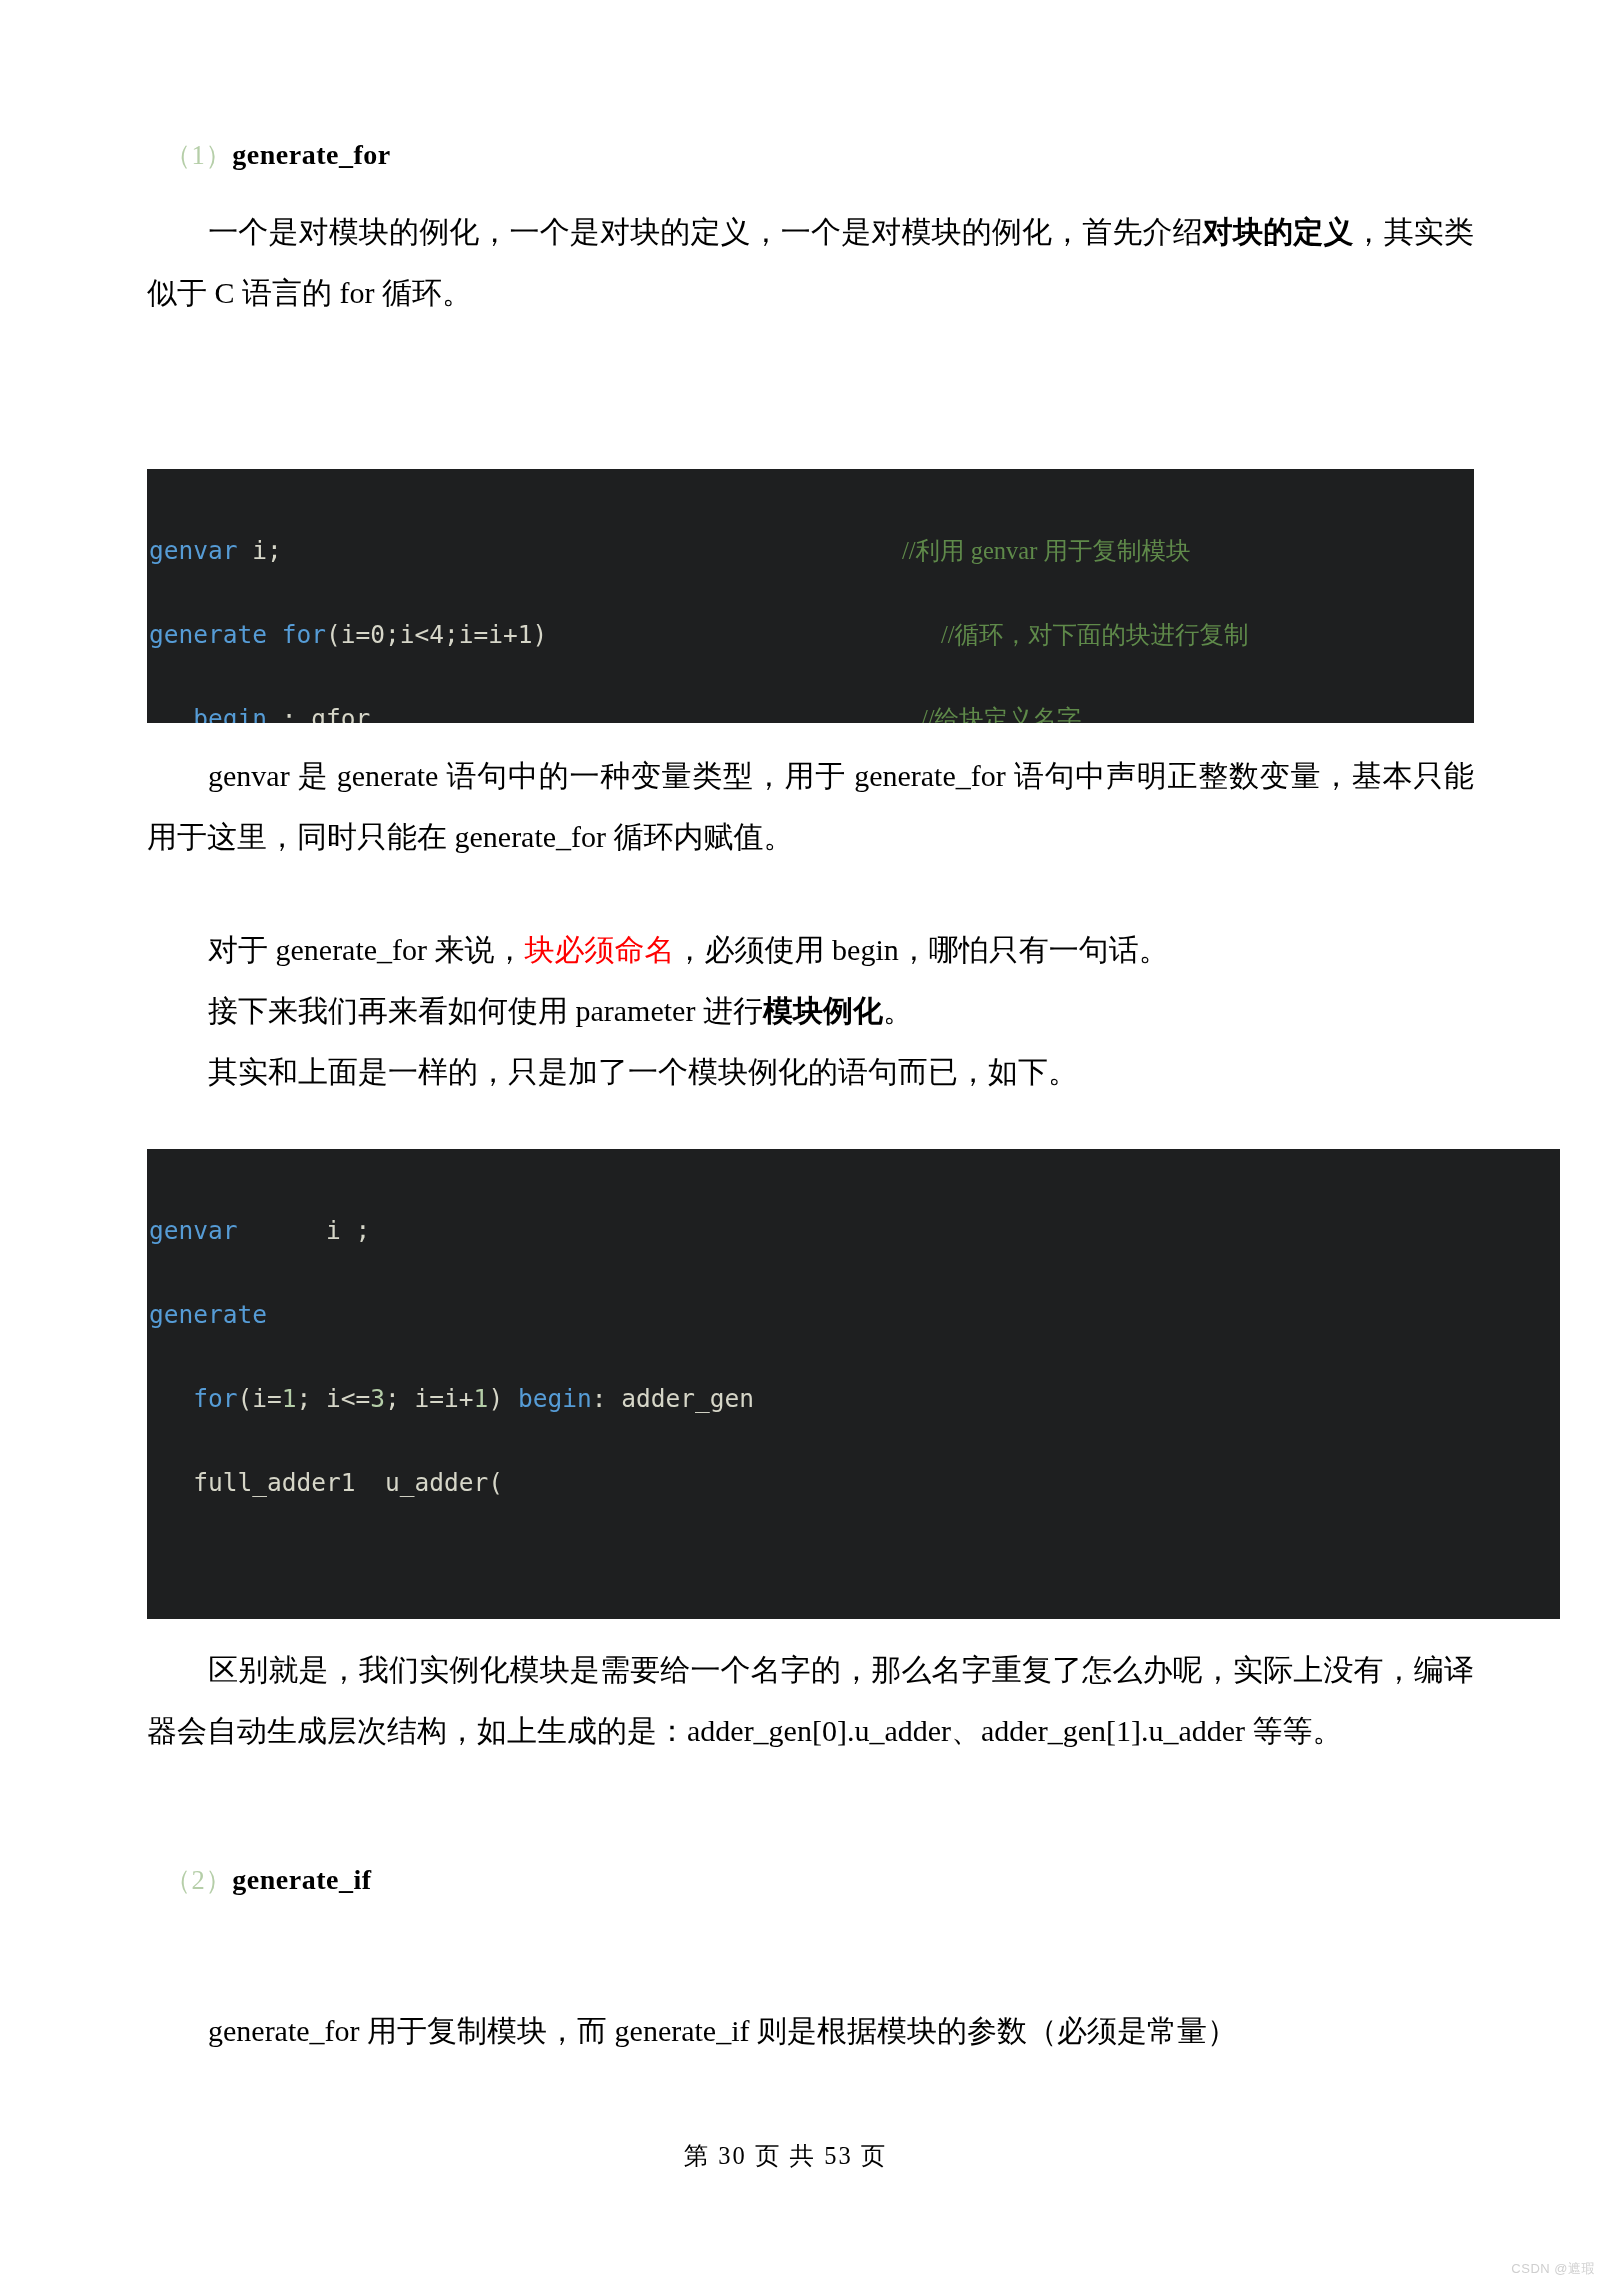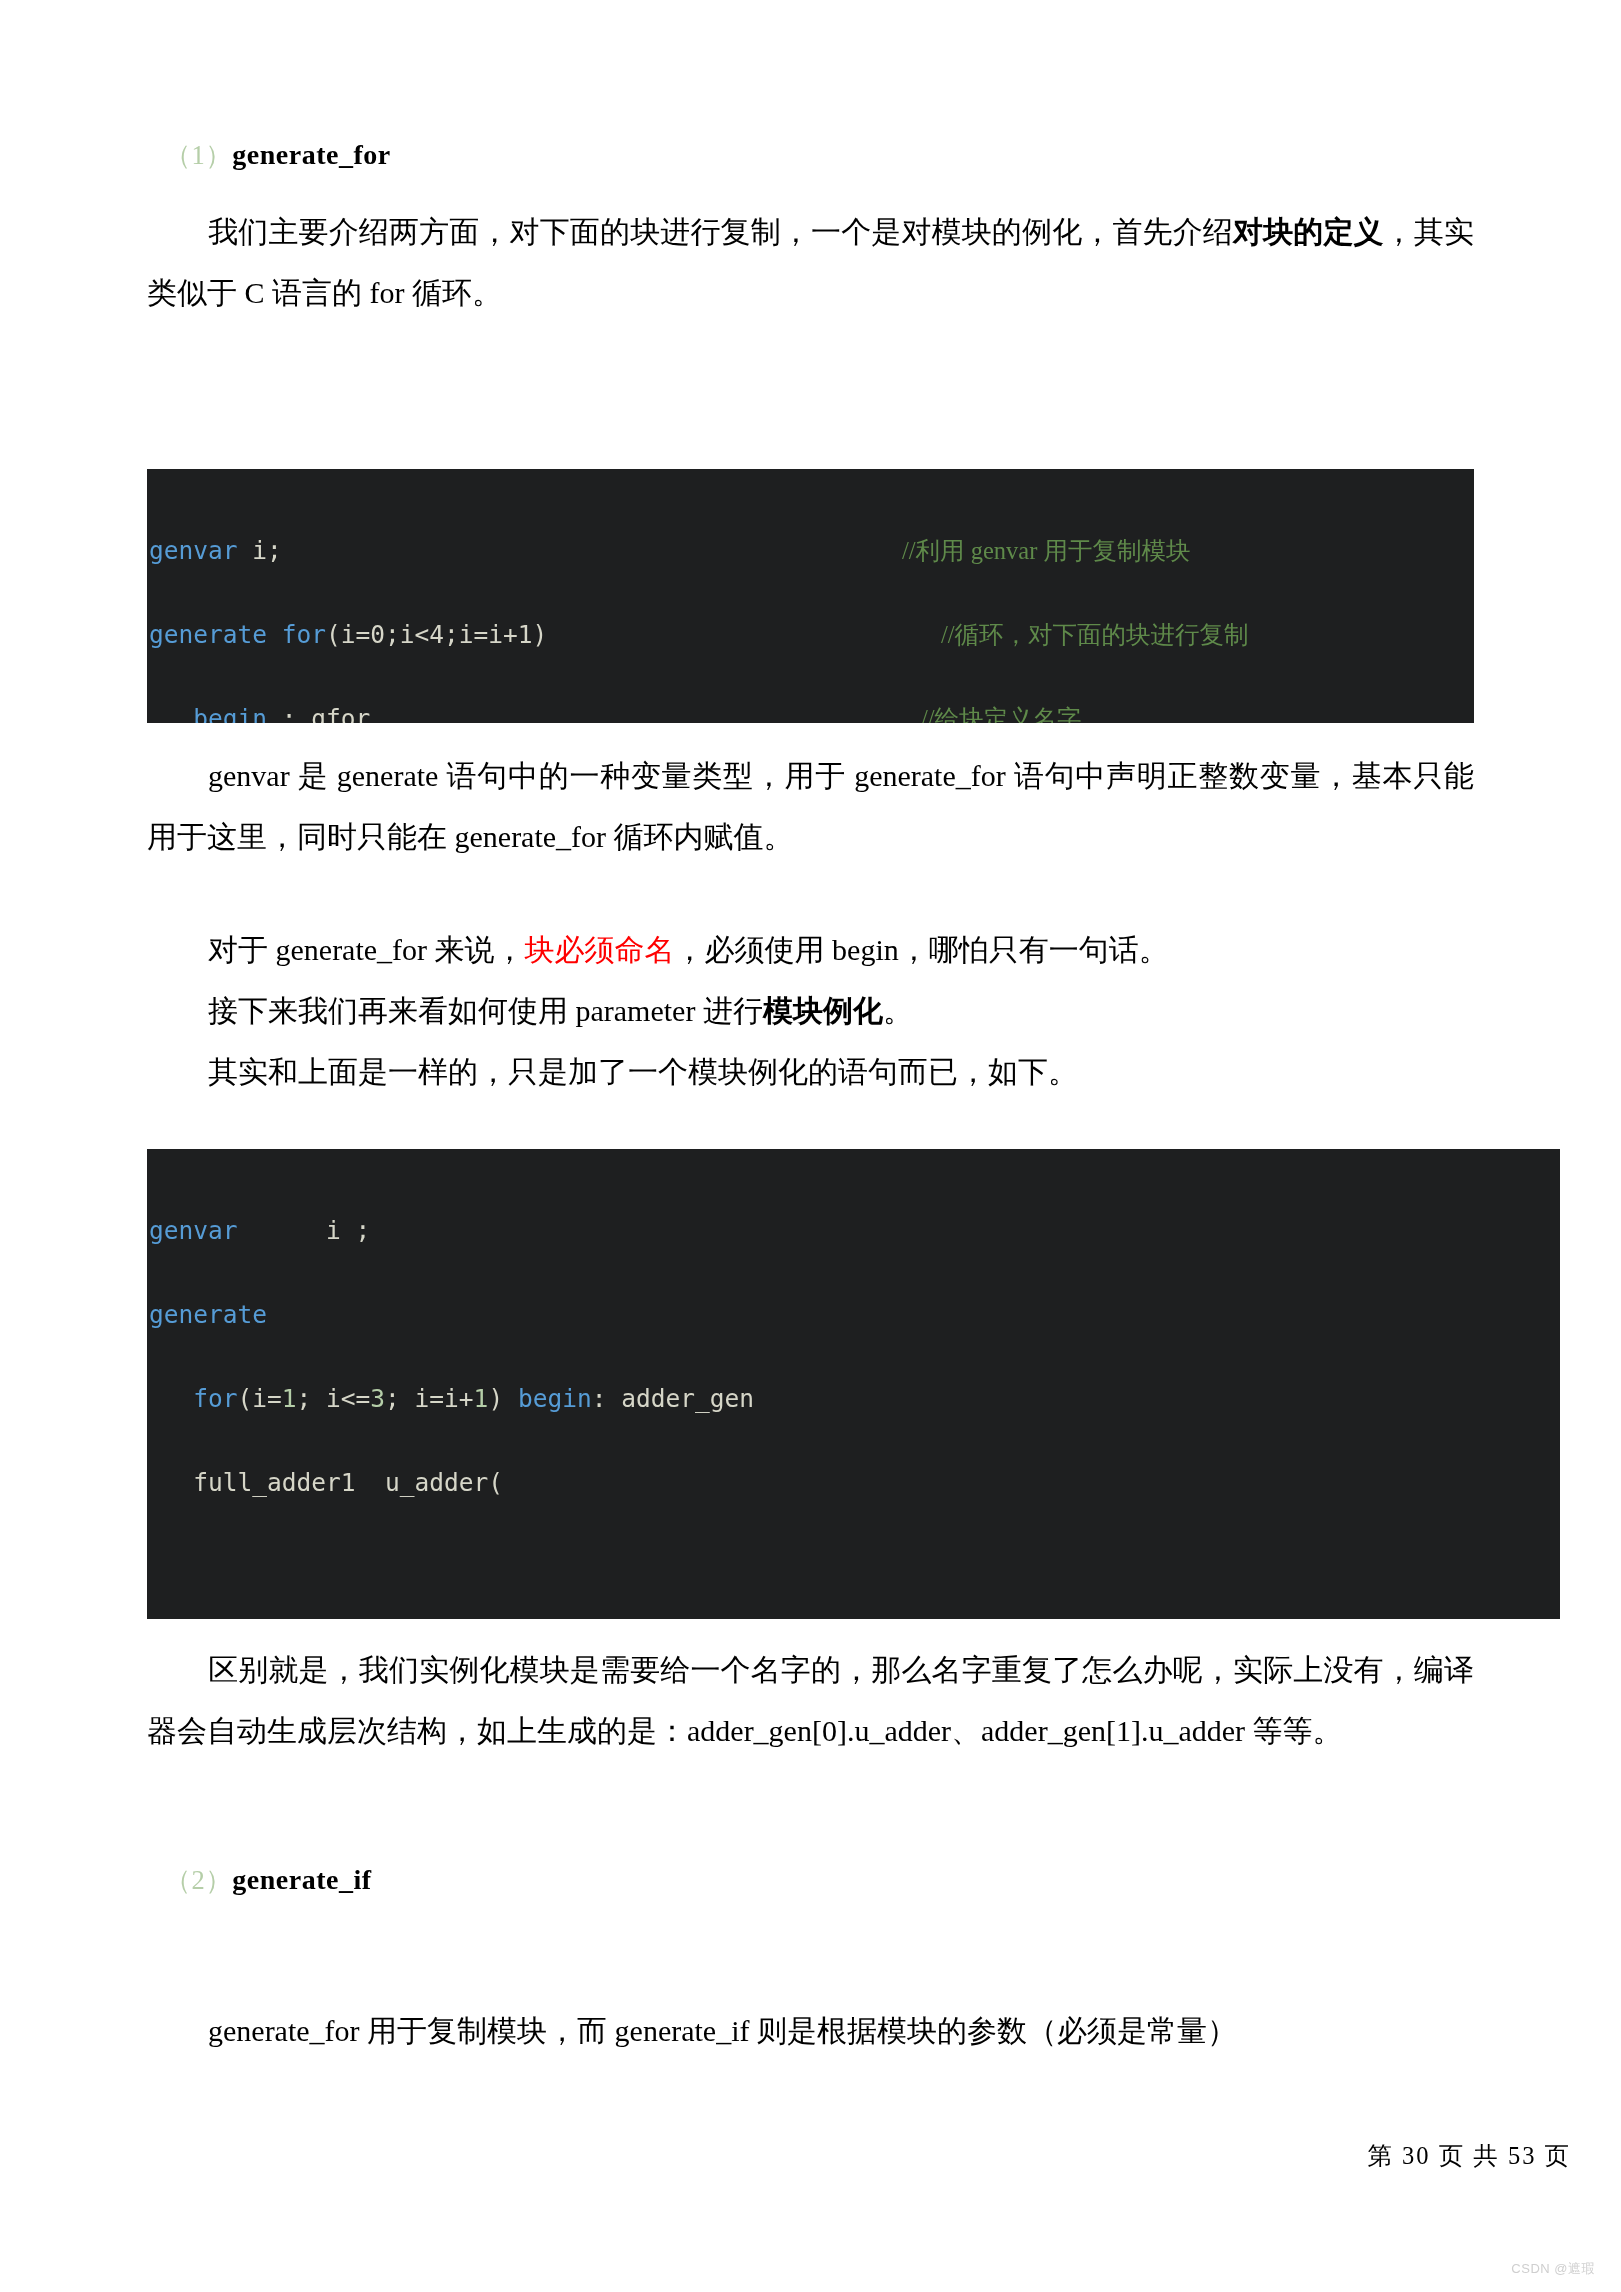--- a/index.html
+++ b/index.html
@@ -83,21 +83,21 @@
 
   
   .colcmt { position: absolute; }
 
   
   .footer {
     position: absolute;
     left: 0;
     top: 2139px;
     width: 1571px;
-    text-align: right;
+    text-align: center;
     font-family: "Liberation Serif", "DejaVu Serif", serif;
     font-size: 24.5px;
     letter-spacing: 2px;
     color: #000000;
   }
   .watermark {
     position: absolute;
     right: 26px;
     top: 2260px;
     font-family: "Liberation Sans", "DejaVu Sans", sans-serif;
@@ -110,21 +110,21 @@
 <body>
 
 <div class="page">
   <div class="content">
 
     <div class="heading" style="position:absolute; left:17.6px; top:137px;">
       <span class="num">（1）</span><span class="term">generate_for</span>
     </div>
 
     <div class="para" style="position:absolute; left:0px; top:201px; width:1327px;">
-      <span class="indent"></span><span>我们主要介绍两方面，对下面的块进行复制，一个是对模块的例化，首先介绍</span><b>对块的定义</b><span>，其实类似于 C 语言的 for 循环。</span>
+      <span class="indent"></span><span>一个是对模块的例化，一个是对块的定义，一个是对模块的例化，首先介绍</span><b>对块的定义</b><span>，其实类似于 C 语言的 for 循环。</span>
     </div>
 
     <div class="code" style="position:absolute; left:0px; top:469px; width:1327px; height:254px;">
       <div class="line"><span class="kw">genvar</span><span class="id"> i;</span><span class="cmt-cjk colcmt" style="left:755px;">//利用 genvar 用于复制模块</span></div>
       <div class="line"><span class="kw">generate</span><span class="id"> </span><span class="kw">for</span><span class="id">(i=0;i&lt;4;i=i+1)</span><span class="cmt-cjk colcmt" style="left:794px;">//循环，对下面的块进行复制</span></div>
       <div class="line"><span class="id">   </span><span class="kw">begin</span><span class="id"> : gfor</span><span class="cmt-cjk colcmt" style="left:774px;">//给块定义名字</span></div>
       
       
       
     </div>

